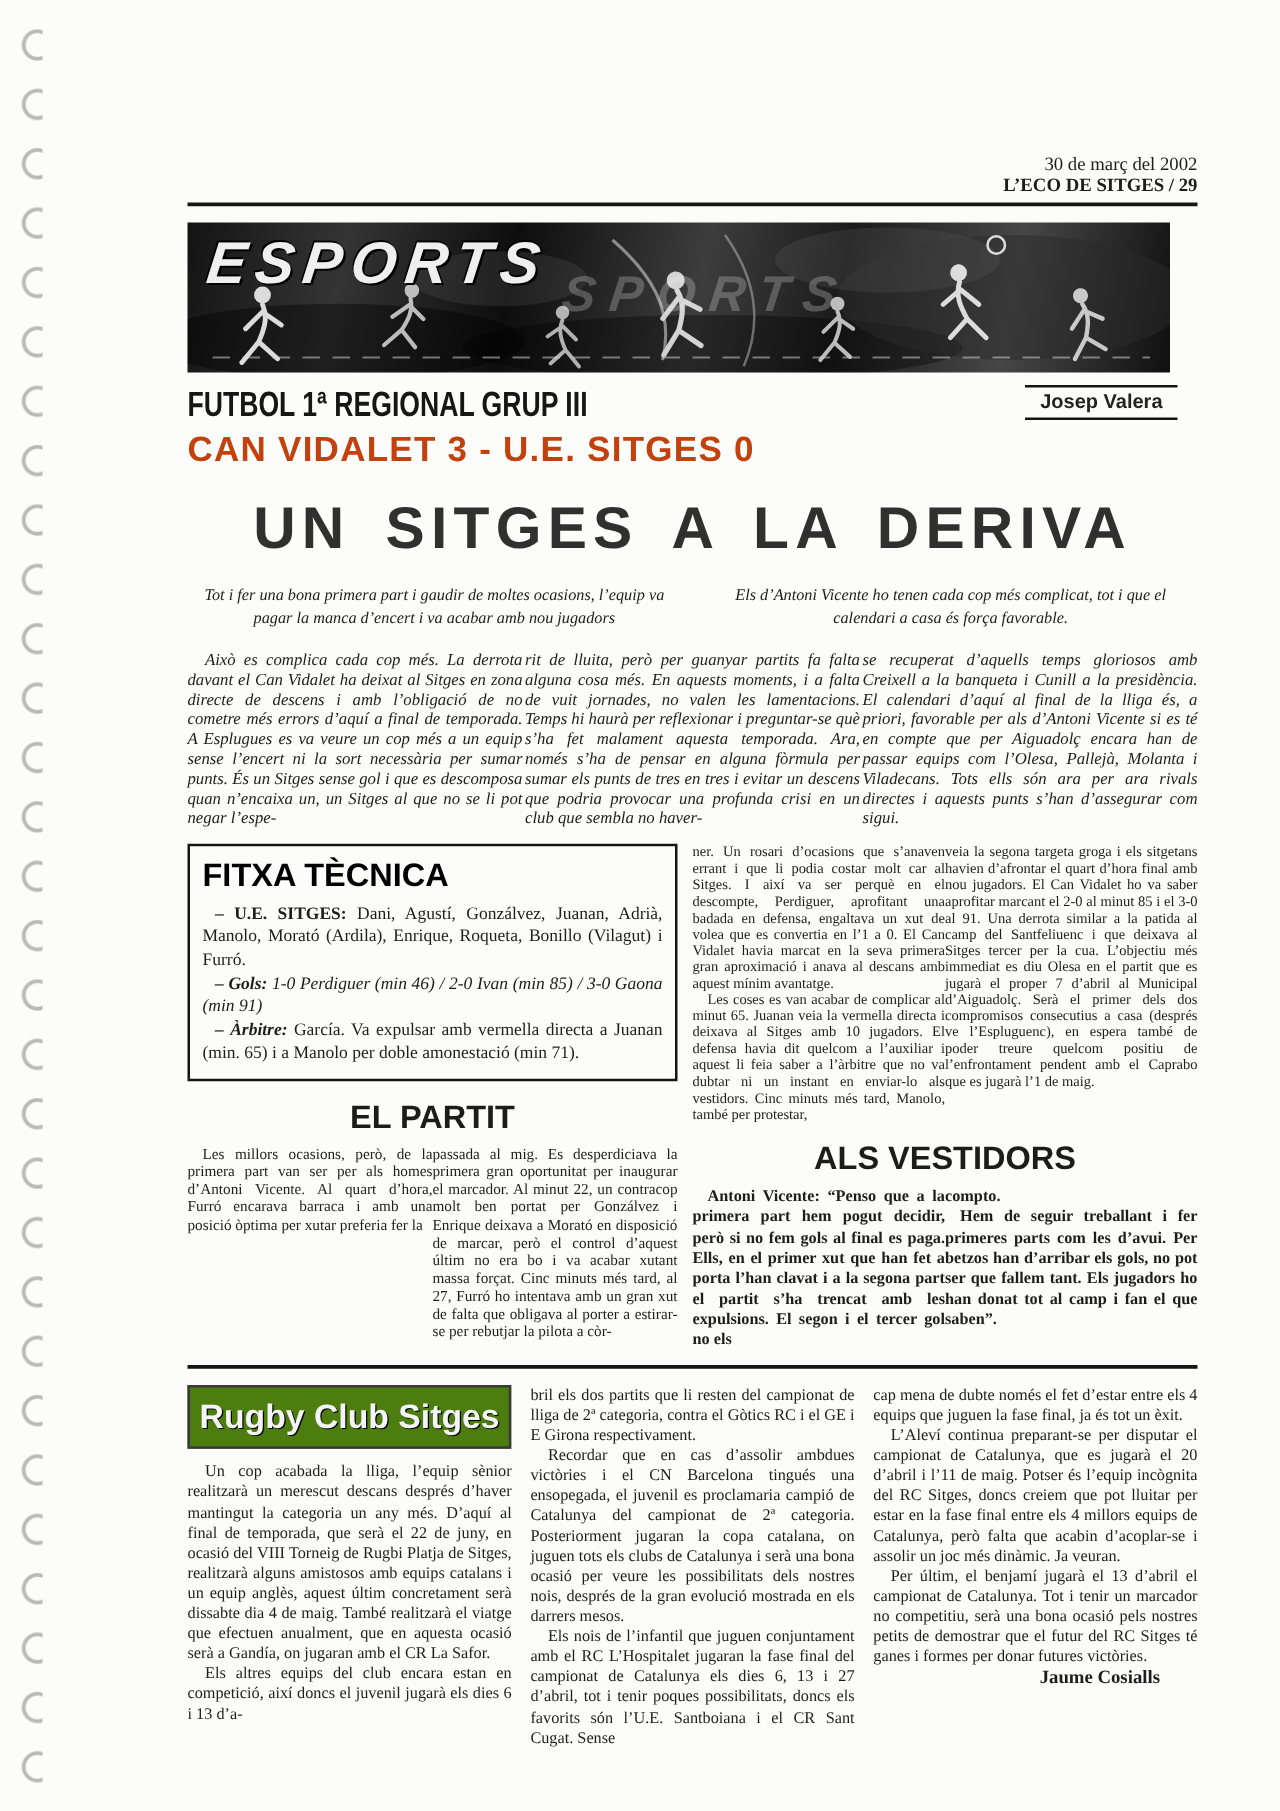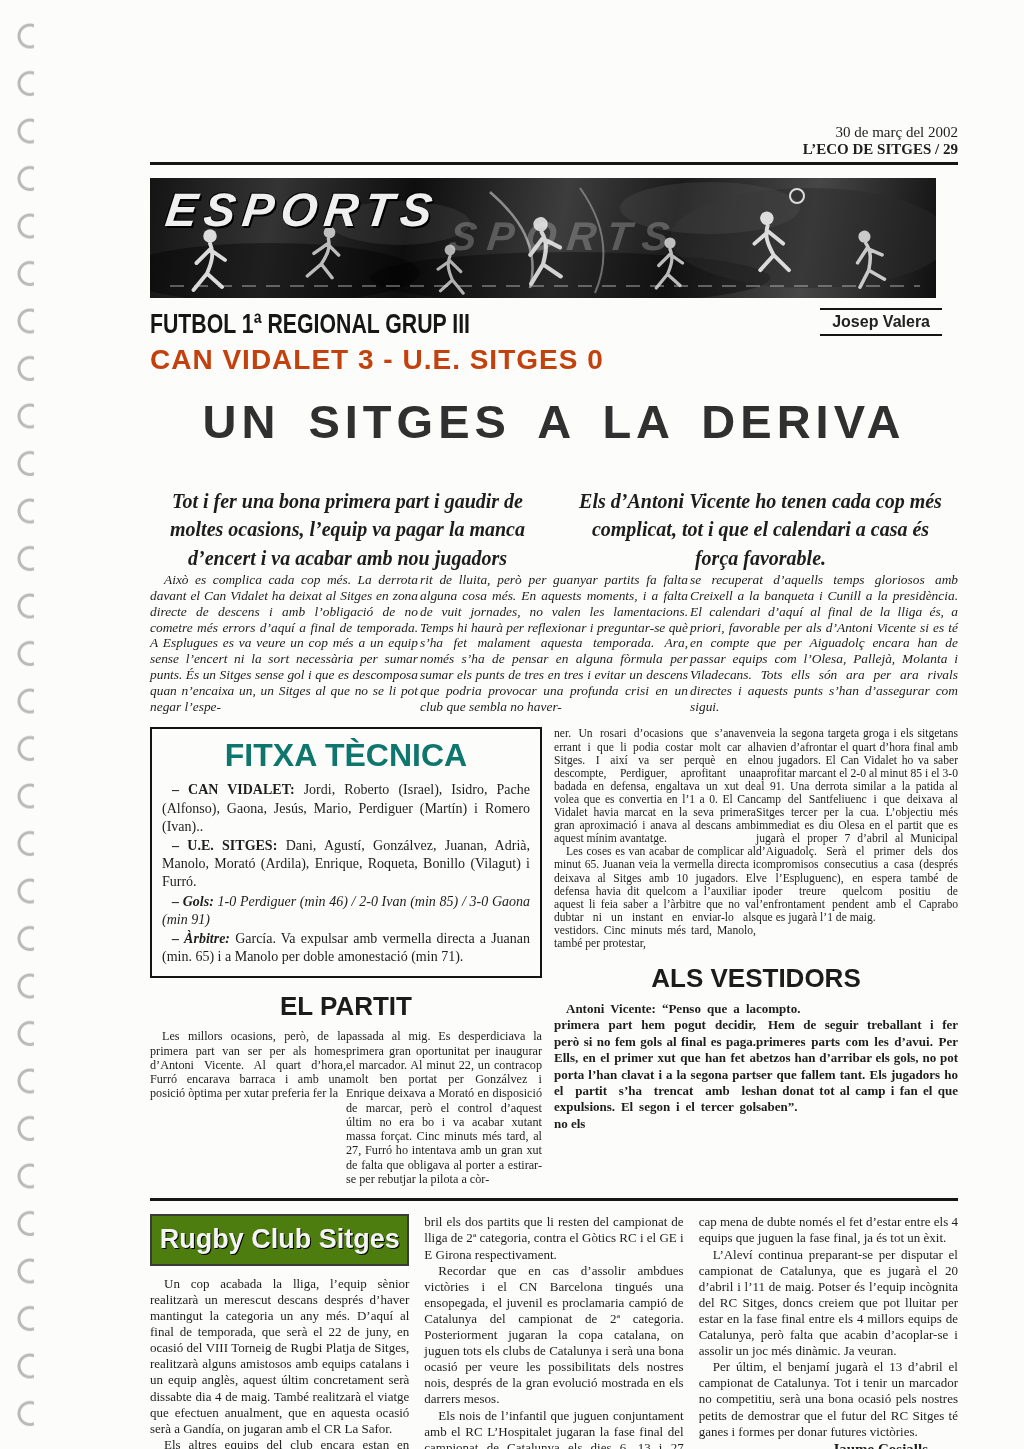--- a/index.html
+++ b/index.html
@@ -41,34 +41,34 @@
   .byline-box{font-family:"Liberation Sans",sans-serif;font-weight:bold;font-size:16px;
     border-top:2px solid #141414;border-bottom:2px solid #141414;padding:3px 12px;margin-right:16px;color:#222;}
 
   .score{font-family:"Liberation Sans",sans-serif;font-weight:bold;font-size:28px;
     color:#c2410c;letter-spacing:1px;margin-top:4px;}
 
   .headline{text-align:center;font-family:"Liberation Sans",sans-serif;font-weight:bold;
     font-size:47px;color:#303030;letter-spacing:5px;word-spacing:10px;margin-top:18px;}
 
   .standfirst{display:flex;gap:34px;margin-top:18px;padding:0 8px;}
-  .standfirst>div{flex:1;text-align:center;font-style:italic;font-weight:bold;
-    font-size:20px;line-height:1.42;margin-top:20px;}
-
-  .intro{display:flex;gap:2px;}
+  .standfirst>div{flex:1;text-align:center;font-style:italic;font-weight:normal;
+    font-size:13px;line-height:1.42;}
+
+  .intro{display:flex;gap:2px;margin-top:16px;}
   .intro>div{flex:1;font-style:italic;font-size:13.4px;line-height:1.18;text-align:justify;}
   .indent{text-indent:14px;}
 
   .main-row{display:flex;gap:12px;margin-top:13px;}
   .left-block{width:392px;flex:none;}
   .right-block{flex:1;min-width:0;}
 
   .fitxa{border:2px solid #141414;padding:6px 10px 9px;}
-  .fitxa-title{text-align:center;font-family:"Liberation Sans",sans-serif;font-weight:bold;
-    font-size:32px;margin:2px 0 7px;color:#0f766e;}
+  .fitxa-title{font-family:"Liberation Sans",sans-serif;font-weight:bold;
+    font-size:26px;margin:2px 0 7px;color:#000000;}
   .fitxa p{margin:0 0 1px;font-size:14px;line-height:1.3;text-align:justify;text-indent:10px;}
   .lbl{font-weight:bold;}
   .italic{font-style:italic;}
 
   .section-heading{text-align:center;font-family:"Liberation Sans",sans-serif;font-weight:bold;
     font-size:26px;margin:13px 0 7px;color:#1c1c1c;}
 
   .two-col{display:flex;gap:0;}
   .two-col>div{flex:1;min-width:0;text-align:justify;}
   .report-col{font-size:11.6px;line-height:1.13;}
@@ -147,21 +147,20 @@
     <div class="indent">Això es complica cada cop més. La derrota davant el Can Vidalet ha deixat al Sitges en zona directe de descens i amb l’obligació de no cometre més errors d’aquí a final de temporada. A Esplugues es va veure un cop més a un equip sense l’encert ni la sort necessària per sumar punts. És un Sitges sense gol i que es descomposa quan n’encaixa un, un Sitges al que no se li pot negar l’espe-</div>
     <div>rit de lluita, però per guanyar partits fa falta alguna cosa més. En aquests moments, i a falta de vuit jornades, no valen les lamentacions. Temps hi haurà per reflexionar i preguntar-se què s’ha fet malament aquesta temporada. Ara, només s’ha de pensar en alguna fòrmula per sumar els punts de tres en tres i evitar un descens que podria provocar una profunda crisi en un club que sembla no haver-</div>
     <div>se recuperat d’aquells temps gloriosos amb Creixell a la banqueta i Cunill a la presidència. El calendari d’aquí al final de la lliga és, a priori, favorable per als d’Antoni Vicente si es té en compte que per Aiguadolç encara han de passar equips com l’Olesa, Pallejà, Molanta i Viladecans. Tots ells són ara per ara rivals directes i aquests punts s’han d’assegurar com sigui.</div>
   </div>
 
   <div class="main-row">
 
     <div class="left-block">
       <div class="fitxa">
         <div class="fitxa-title">FITXA TÈCNICA</div>
-        <p><span class="lbl">– CAN VIDALET:</span> <span>Jordi, Roberto (Israel), Isidro, Pache (Alfonso), Gaona, Jesús, Mario, Perdiguer (Martín) i Romero (Ivan)..</span></p>
         <p><span class="lbl">– U.E. SITGES:</span> <span>Dani, Agustí, Gonzálvez, Juanan, Adrià, Manolo, Morató (Ardila), Enrique, Roqueta, Bonillo (Vilagut) i Furró.</span></p>
         <p class="italic"><span class="lbl">– Gols:</span> <span>1-0 Perdiguer (min 46) / 2-0 Ivan (min 85) / 3-0 Gaona (min 91)</span></p>
         <p><span class="lbl italic">– Àrbitre:</span> <span>García. Va expulsar amb vermella directa a Juanan (min. 65) i a Manolo per doble amonestació (min 71).</span></p>
       </div>
 
       <div class="section-heading">EL PARTIT</div>
       <div class="two-col">
         <div class="partit-col">
           <p>Les millors ocasions, però, de la primera part van ser per als homes d’Antoni Vicente. Al quart d’hora, Furró encarava barraca i amb una posició òptima per xutar preferia fer la</p>
         </div>

